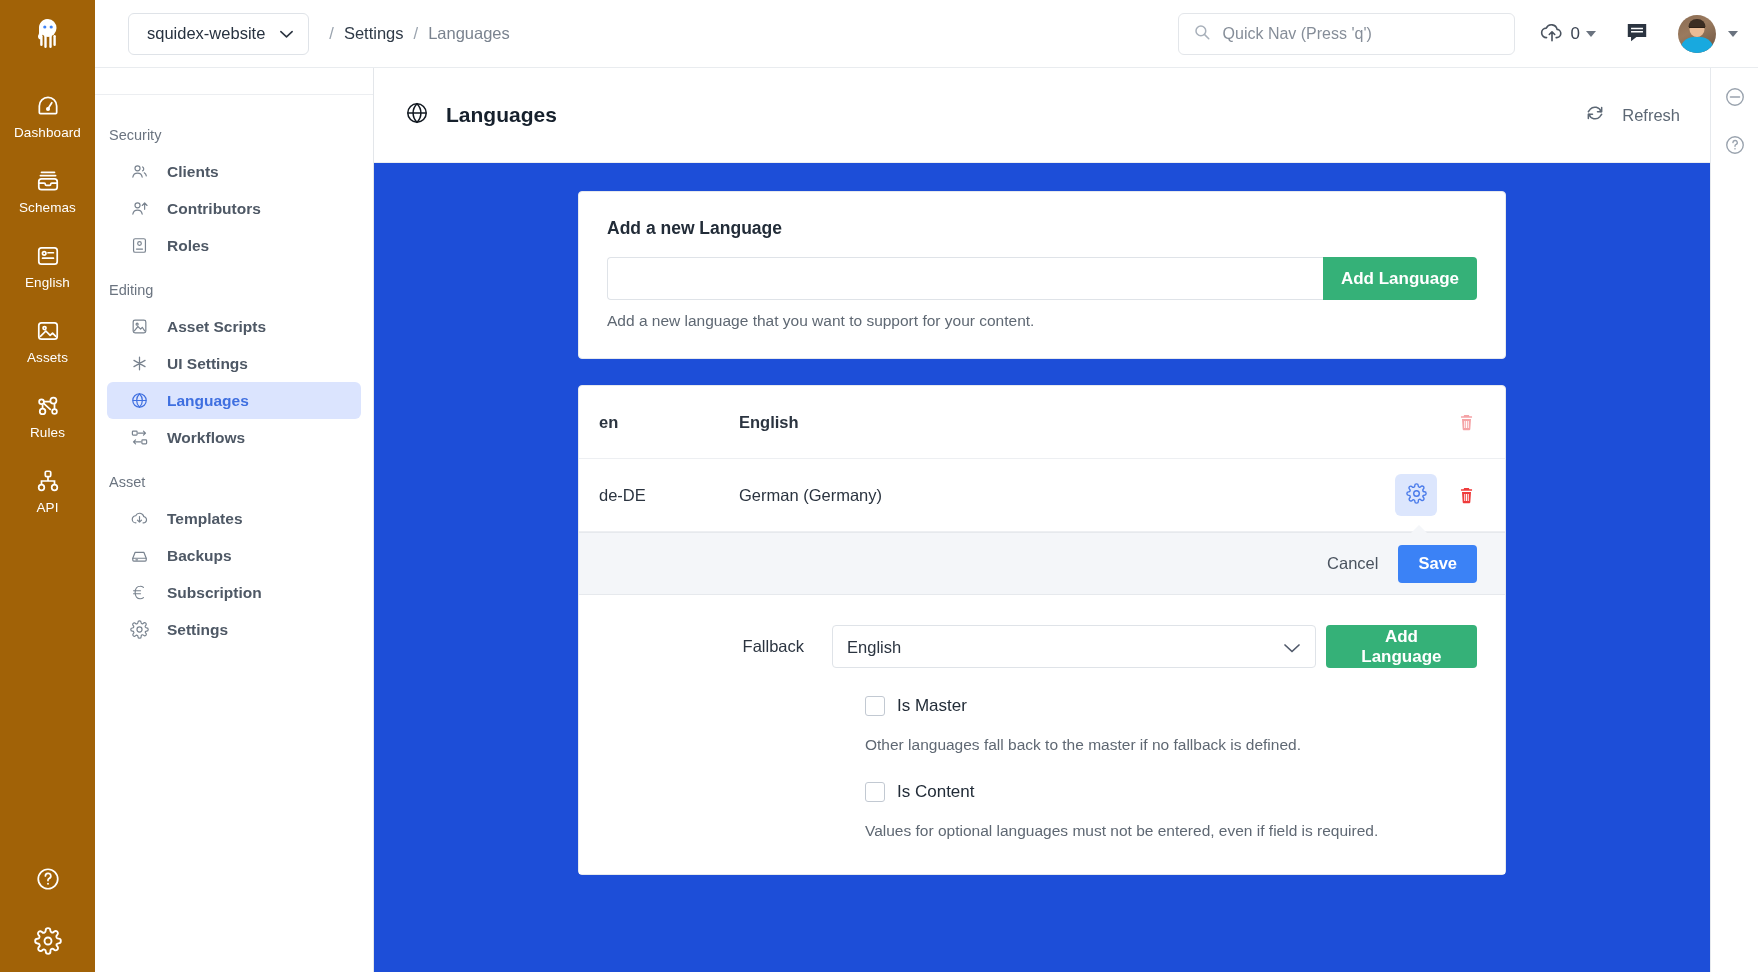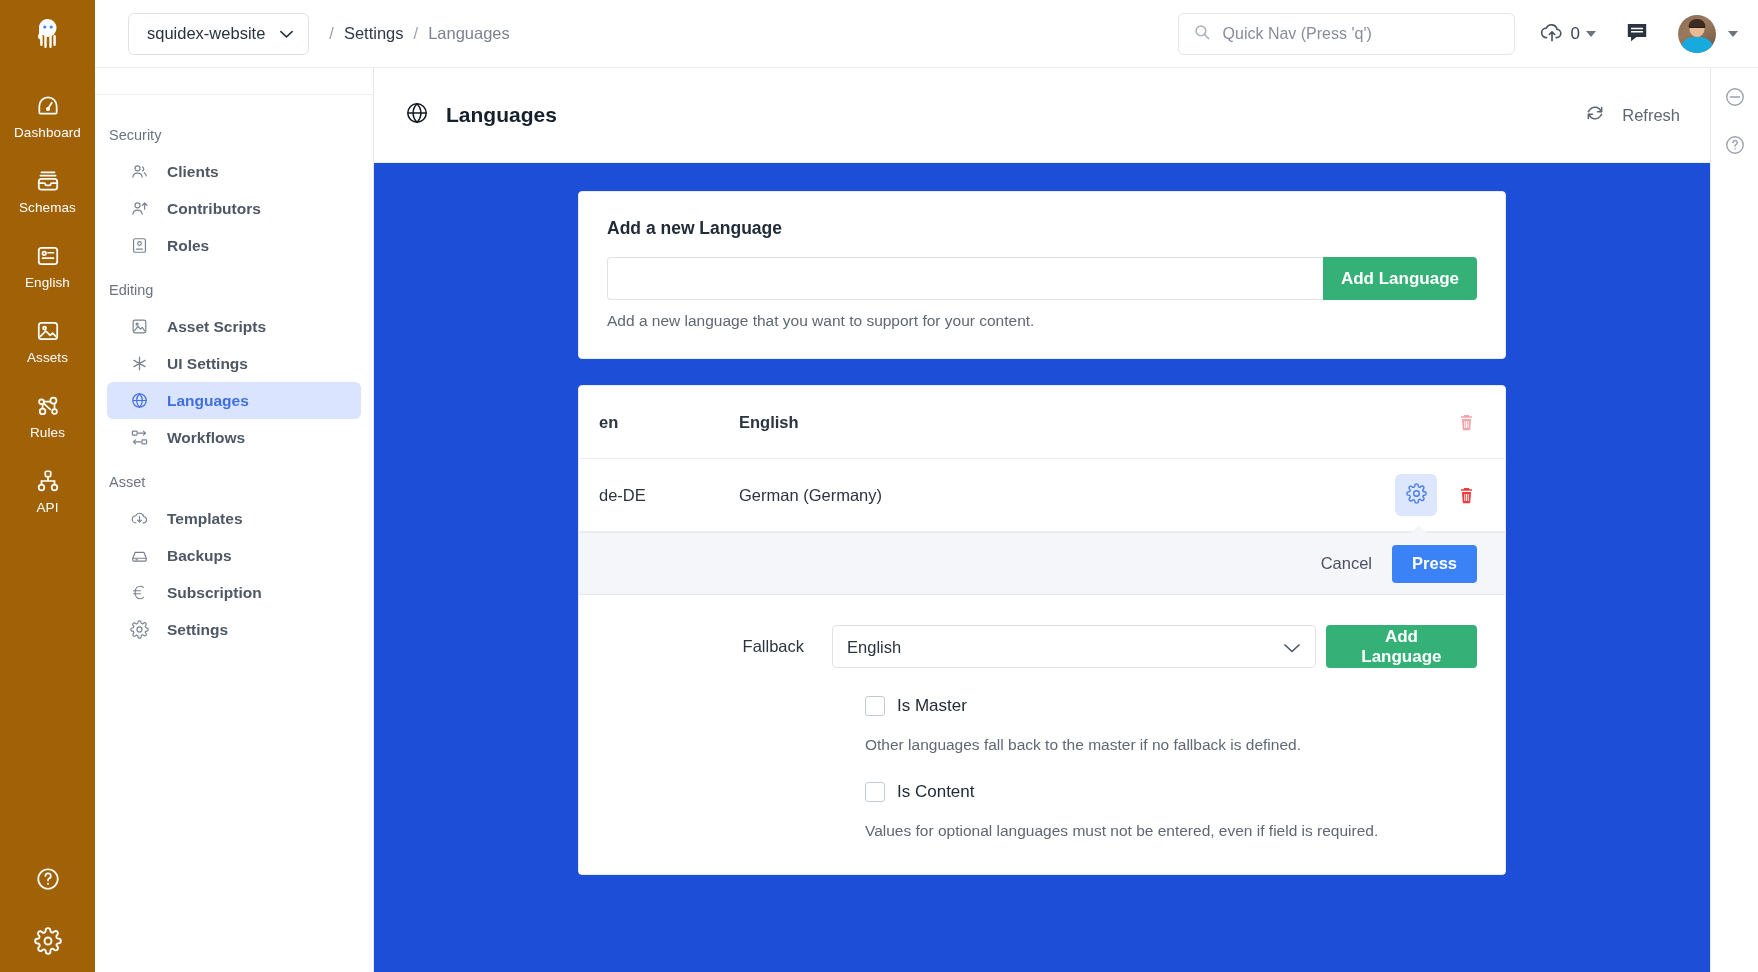--- a/index.html
+++ b/index.html
@@ -584,21 +584,21 @@
                 <path d="M9 2.6h6l.7 1.5H19v2H5v-2h3.3z"></path>
                 <path d="M6.3 7.5h11.4l-.9 13.1a1.3 1.3 0 0 1-1.3 1.2H8.5a1.3 1.3 0 0 1-1.3-1.2z"></path>
                 <path d="M9.2 10h1.2v9H9.2zM11.4 10h1.2v9h-1.2zM13.6 10h1.2v9h-1.2z" fill="#fff"></path>
               </svg>
             </span>
           </div>
         </div>
 
         <div class="toolbar-row">
           <button class="btn-cancel">Cancel</button>
-          <button class="btn-save">Press</button>
+          <button class="btn-save">Save</button>
         </div>
 
         <div class="detail">
           <div class="fb-row">
             <div class="fb-label">Fallback</div>
             <div class="fb-select-wrap">
               <select class="fb-select">
                 <option>English</option>
               </select>
               <span class="fb-chevron">

